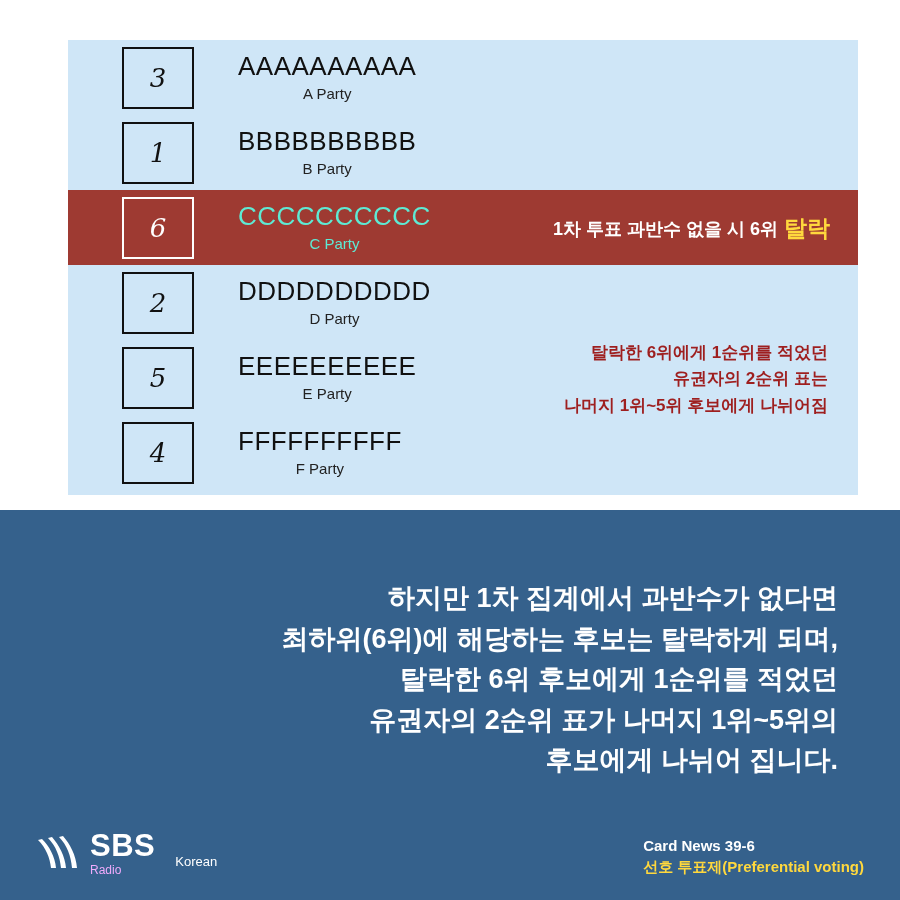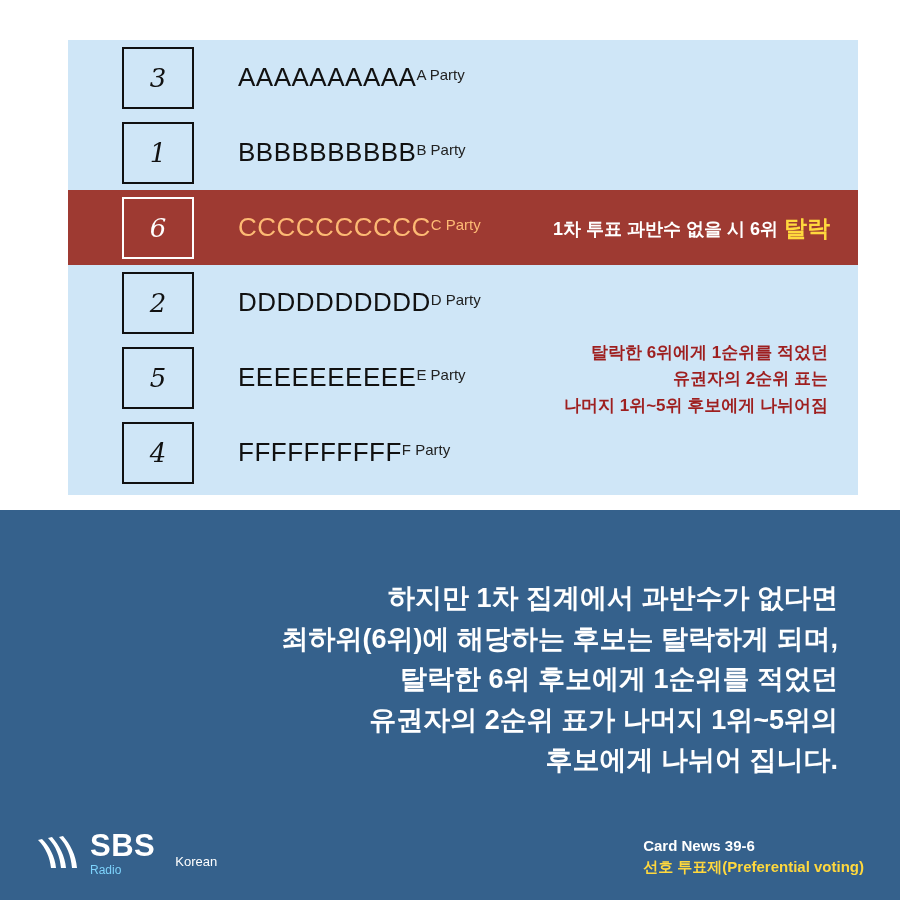--- a/index.html
+++ b/index.html
@@ -59,39 +59,40 @@
     color: #111;
     font-style: italic;
     line-height: 1;
   }
   .row.eliminated .box-num {
     color: #ffffff;
   }
   .names {
     margin-left: 44px;
     display: flex;
-    flex-direction: row;
+    flex-direction: column;
     justify-content: center;
     flex: 0 0 auto;
+    text-align: center;
   }
   .party-main {
     font-size: 26px;
     letter-spacing: 0.5px;
     color: #111;
     line-height: 1.15;
   }
   .party-sub {
     font-size: 15px;
     color: #222;
     line-height: 1.3;
     margin-top: 2px;
   }
   .row.eliminated .party-main,
   .row.eliminated .party-sub {
-    color: #fdba74;
+    color: #5eead4;
   }
   .elim-note {
     position: absolute;
     right: 28px;
     top: 50%;
     transform: translateY(-50%);
     font-size: 18px;
     font-weight: bold;
     color: #ffffff;
     white-space: nowrap;
@@ -161,21 +162,21 @@
     flex-direction: column;
     line-height: 1;
   }
   .logo-sbs {
     color: #ffffff;
     font-size: 31px;
     font-weight: bold;
     letter-spacing: 0.5px;
   }
   .logo-radio {
-    color: #7dd3fc;
+    color: #f0abfc;
     font-size: 12px;
     margin-top: 3px;
   }
   .logo-korean {
     color: #ffffff;
     font-size: 13px;
     margin-top: 24px;
     margin-left: 20px;
   }
   .card-meta {

